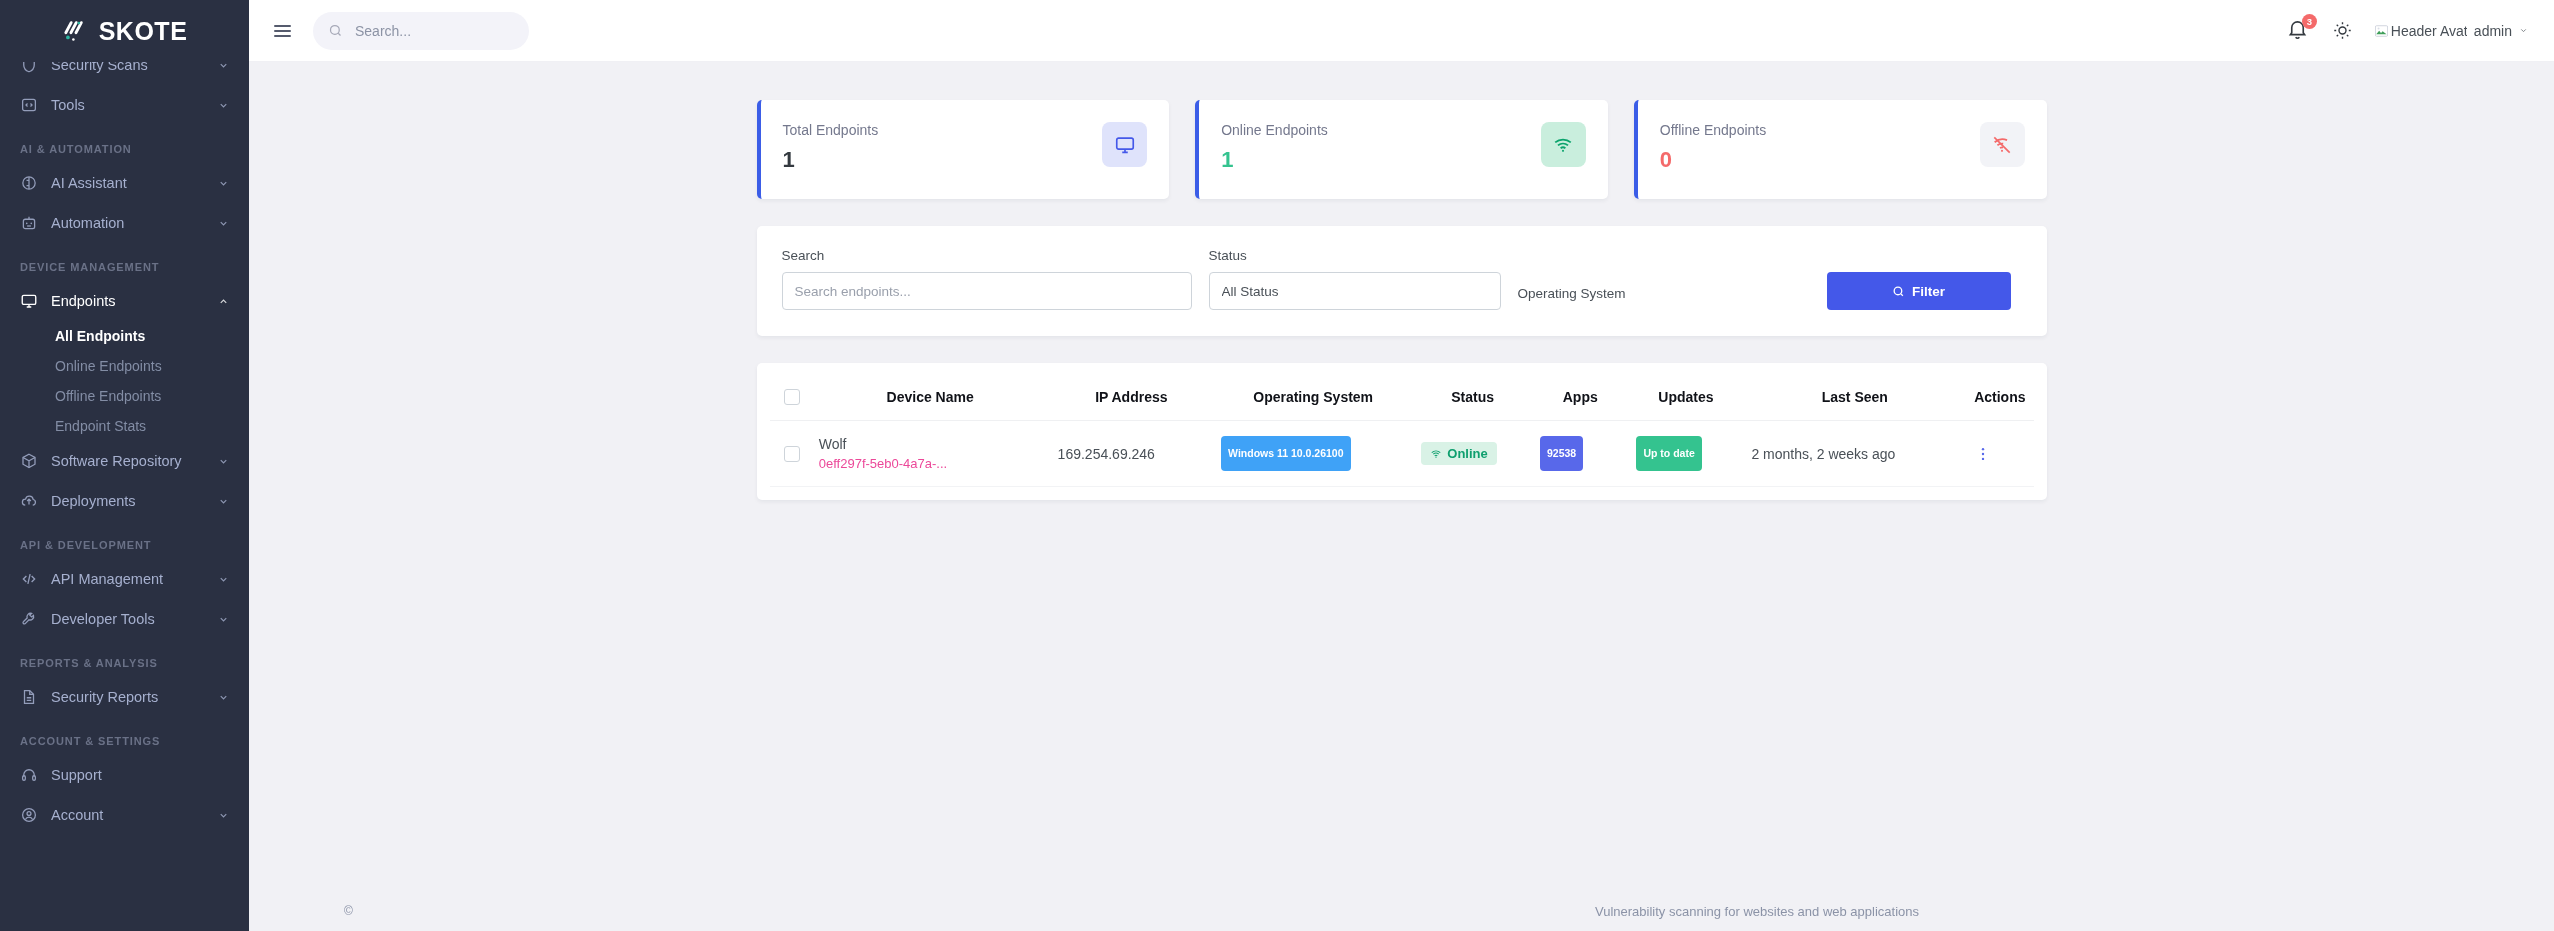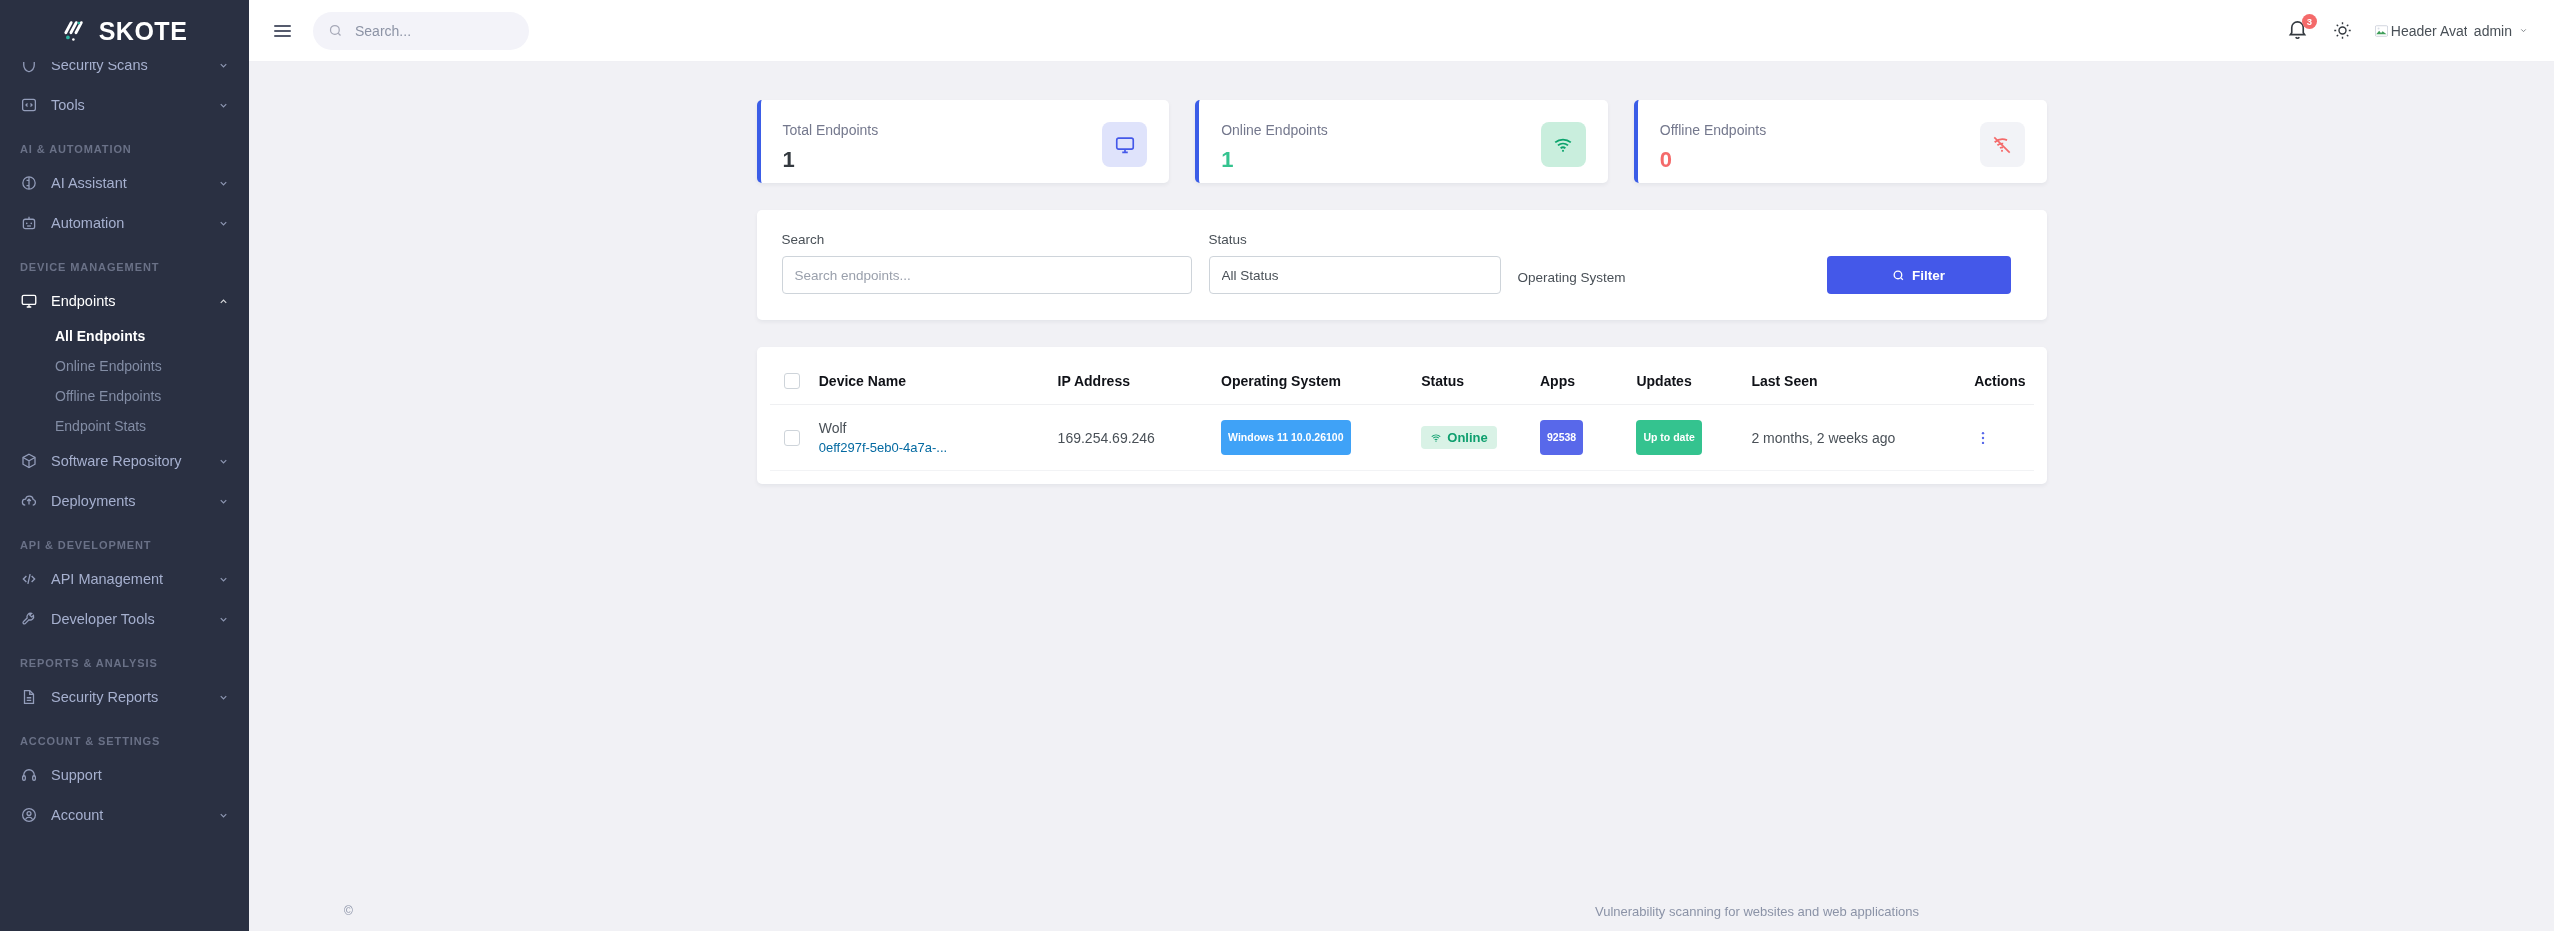--- a/index.html
+++ b/index.html
@@ -92,21 +92,21 @@
   .content {
     flex: 1 1 auto; overflow: hidden; padding: 38px 0 0 0; position: relative;
   }
   .inner { width: 1290px; margin: 0 auto; }
 
   
   .cards { display: flex; gap: 26px; }
   .card {
     flex: 1 1 0; background: #fff; border-radius: 5px; border-left: 4px solid #3b5de7;
     box-shadow: 0 2px 4px rgba(15,34,58,.06);
-    padding: 22px 22px 12px 22px; display:flex; align-items:flex-start; min-height: 82px;
+    padding: 22px 22px 28px 22px; display:flex; align-items:flex-start; min-height: 82px;
   }
   .card-txt { flex: 1 1 auto; }
   .card-title { font-size: 14px; color: #74788d; margin-bottom: 11px; }
   .card-value { font-size: 22px; font-weight: 600; color: #343a40; line-height: 1; }
   .card-value.green { color: #34c38f; }
   .card-value.red { color: #f46a6a; }
   .card-ico {
     width: 45px; height: 45px; border-radius: 8px; display:flex;
     align-items:center; justify-content:center; flex: 0 0 45px;
   }
@@ -135,34 +135,34 @@
   }
   .btn-filter svg { width: 13px; height: 13px; }
 
   
   .tablecard {
     margin-top: 27px; background: #fff; border-radius: 5px;
     box-shadow: 0 2px 4px rgba(15,34,58,.06); padding: 13px 13px 13px 13px;
   }
   table { width: 100%; border-collapse: collapse; }
   thead th {
-    text-align: left; font-size: 14px; font-weight: 700; color: #101218;
+    text-align: center; font-size: 14px; font-weight: 700; color: #101218;
     padding: 13px 8px 15px 8px; border-bottom: 1px solid #eff0f2; white-space: nowrap; margin-left: 36px;
   }
   tbody td {
     padding: 15px 8px; font-size: 14px; color: #495057; vertical-align: middle;
     border-bottom: 1px solid #f2f3f5;
   }
   .col-chk { width: 42px; padding-left: 14px !important; }
   .chk {
     width: 16px; height: 16px; border: 1px solid #ced4da; border-radius: 3px;
     background: #fff; display: block; cursor: pointer;
   }
   .dev-name { font-size: 14px; color: #495057; }
-  .dev-id { font-size: 13px; color: #0369a1; margin-top: 4px; }
+  .dev-id { font-size: 13px; color: #ec4899; margin-top: 4px; }
   .badge {
     display:inline-block; border-radius: 4px; font-size: 10.5px; font-weight: 700;
     padding: 12px 7px; color: #fff; line-height: 1;
   }
   .b-os { background: #3fa2f7; }
   .b-apps { background: #5868ea; }
   .b-upd { background: #34c38f; }
   .status-pill {
     display:inline-flex; align-items:center; gap: 5px; background: #d9f2e6;
     color: #0e9f6e; border-radius: 4px; padding: 4px 9px; font-size: 13px; font-weight: 700;

